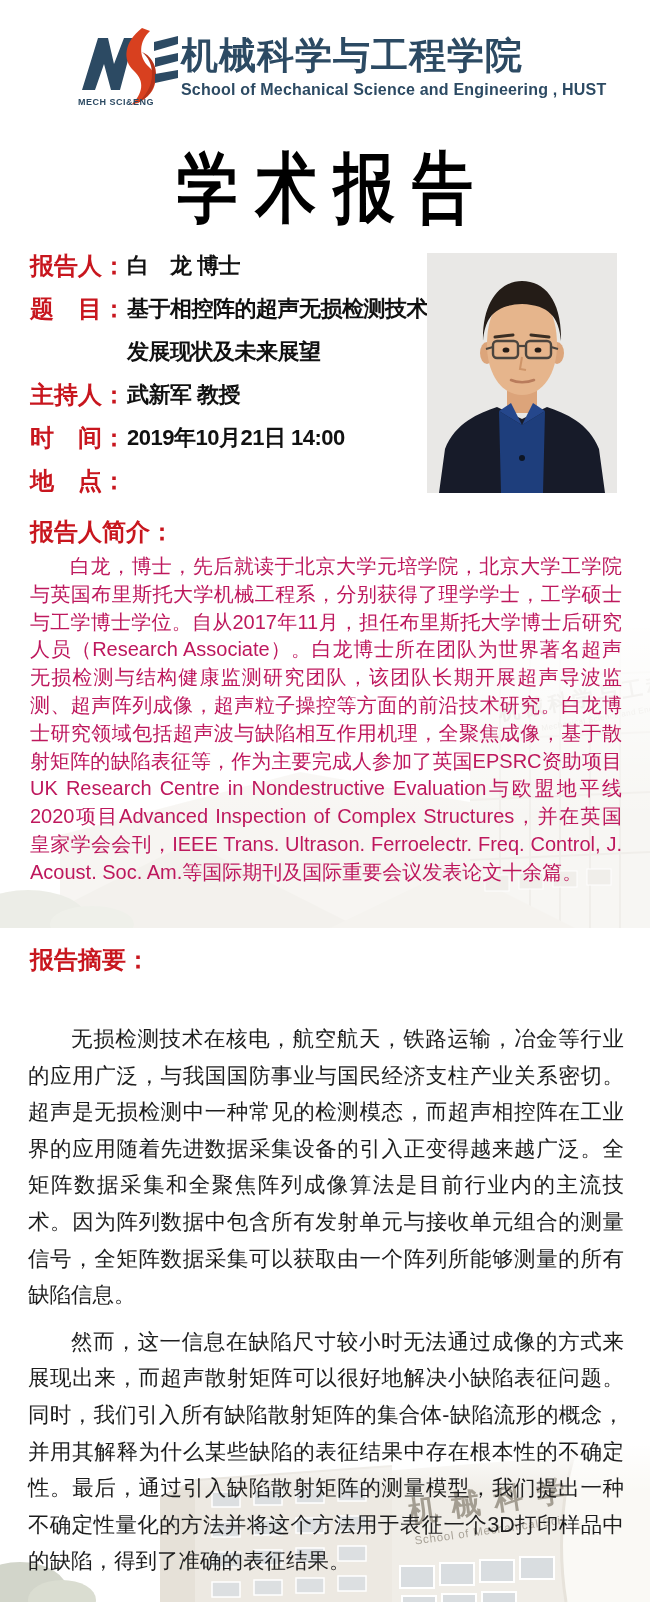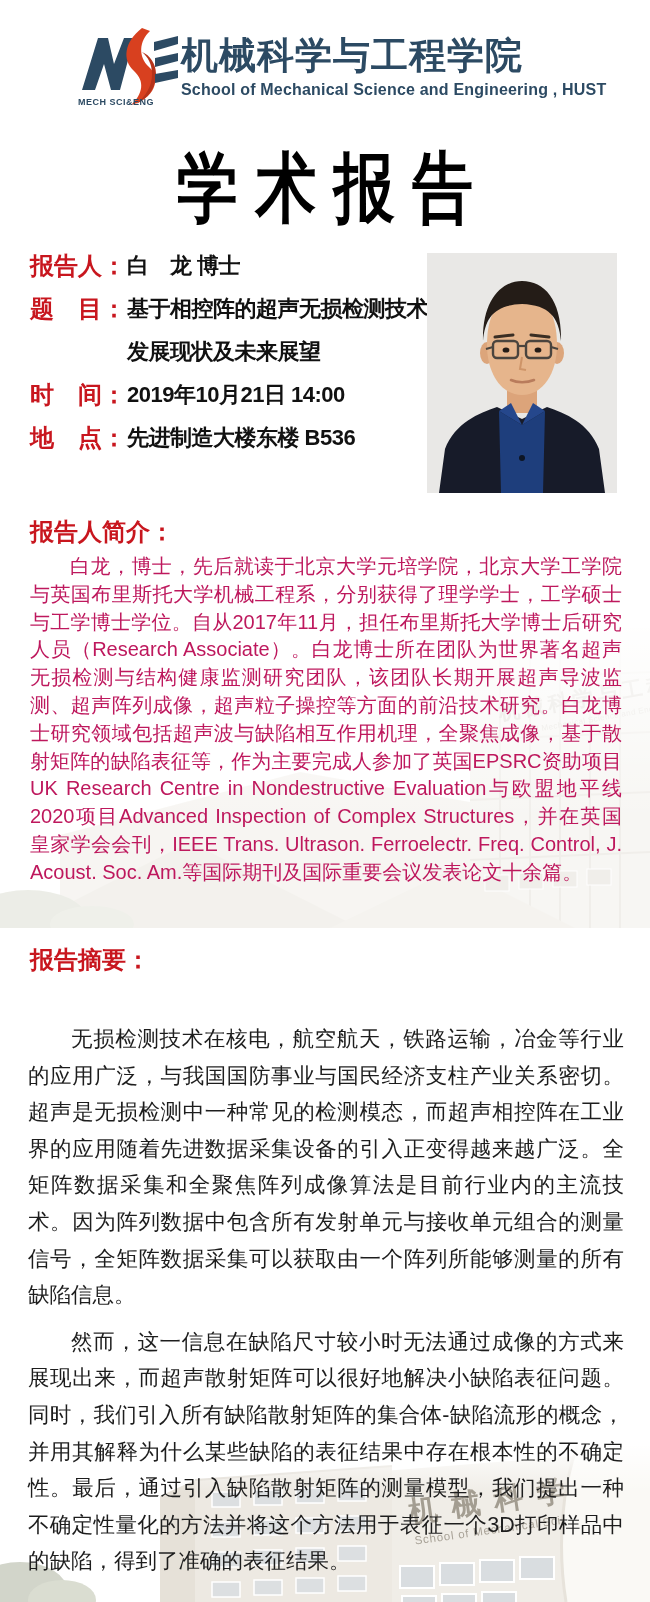--- a/index.html
+++ b/index.html
@@ -178,26 +178,29 @@
       <span class="d-value">白　龙 博士</span>
     </div>
     <div class="detail-row">
       <span class="d-label">题　目：</span>
       <span class="d-value">
         <div>基于相控阵的超声无损检测技术</div>
         <div class="line2">发展现状及未来展望</div>
       </span>
     </div>
     <div class="detail-row">
+      <span class="d-label">主持人：</span>
+      <span class="d-value">武新军 教授</span>
+    </div>
+    <div class="detail-row">
       <span class="d-label">时　间：</span>
       <span class="d-value">2019年10月21日 14:00</span>
     </div>
     <div class="detail-row">
       <span class="d-label">地　点：</span>
-      <span class="d-value">先进制造大楼东楼 B536</span>
     </div>
   </div>
 
   <div class="photo">
     <svg width="190" height="240" viewBox="0 0 190 240">
       <rect width="190" height="240" fill="#E9E8E6"></rect>
       <rect x="80" y="120" width="30" height="40" rx="8" fill="#DCA47A"></rect>
       <path d="M12,240 L18,196 C28,170 52,160 70,154 L95,166 L120,154 C138,160 162,170 172,196 L178,240 Z" fill="#171B29"></path>
       <path d="M72,158 L95,172 L118,158 L116,240 L74,240 Z" fill="#1E3E7C"></path>
       <path d="M72,158 L84,150 L95,172 Z" fill="#25478C"></path>

